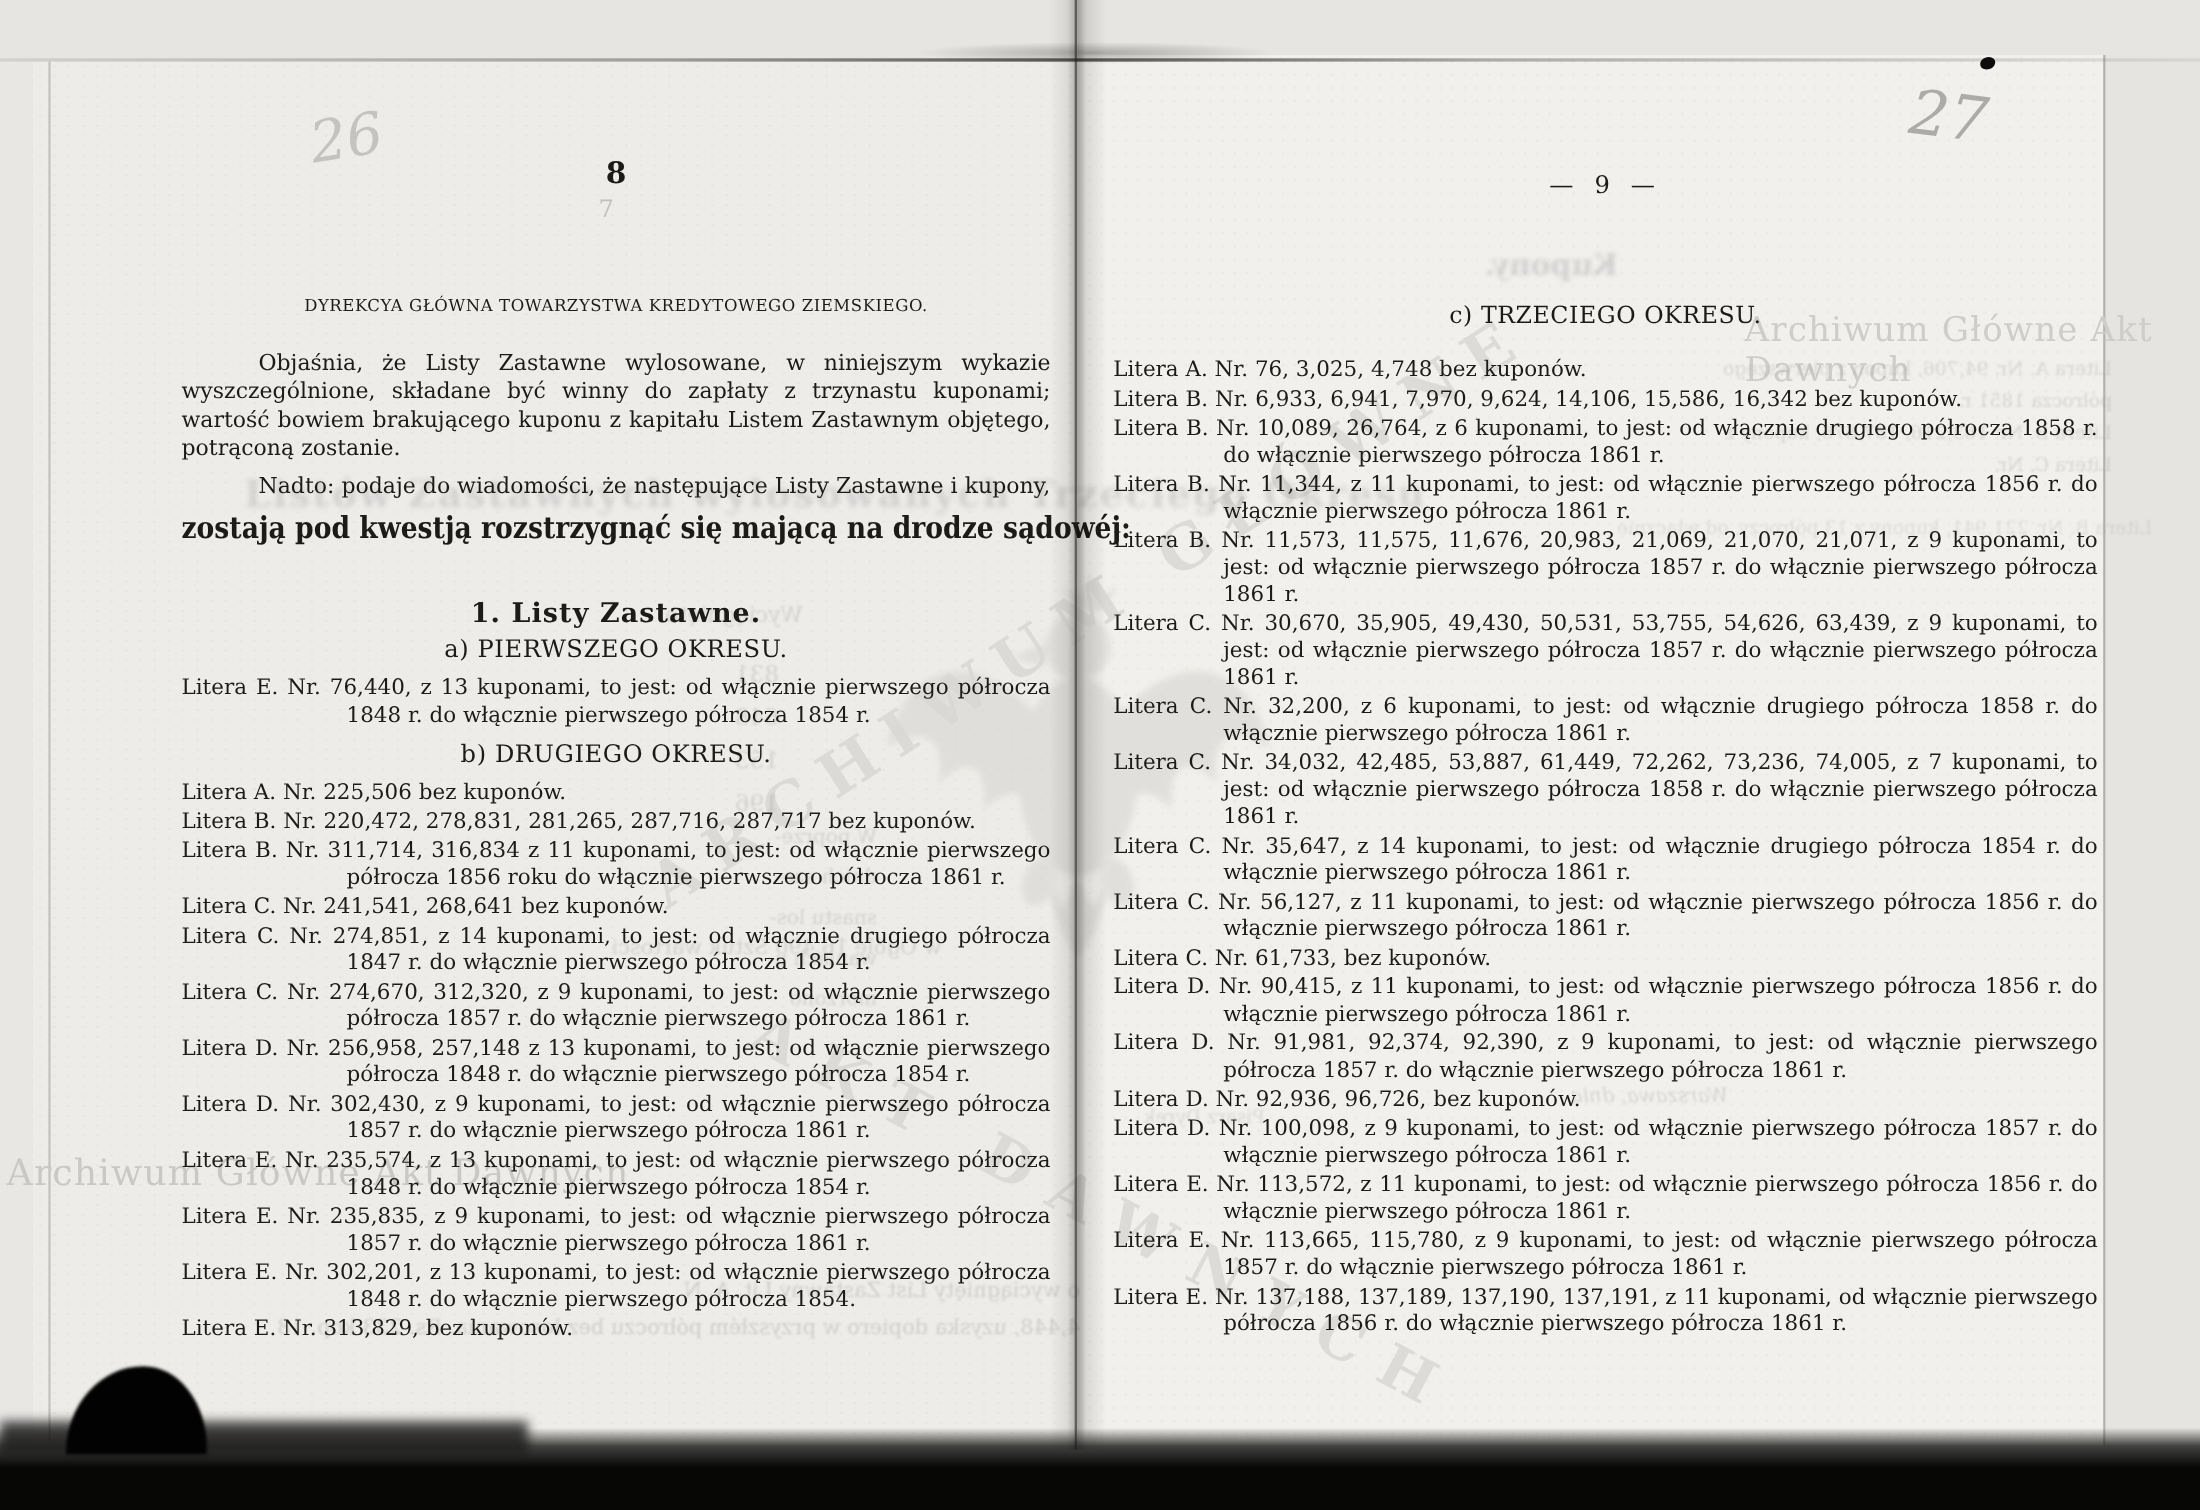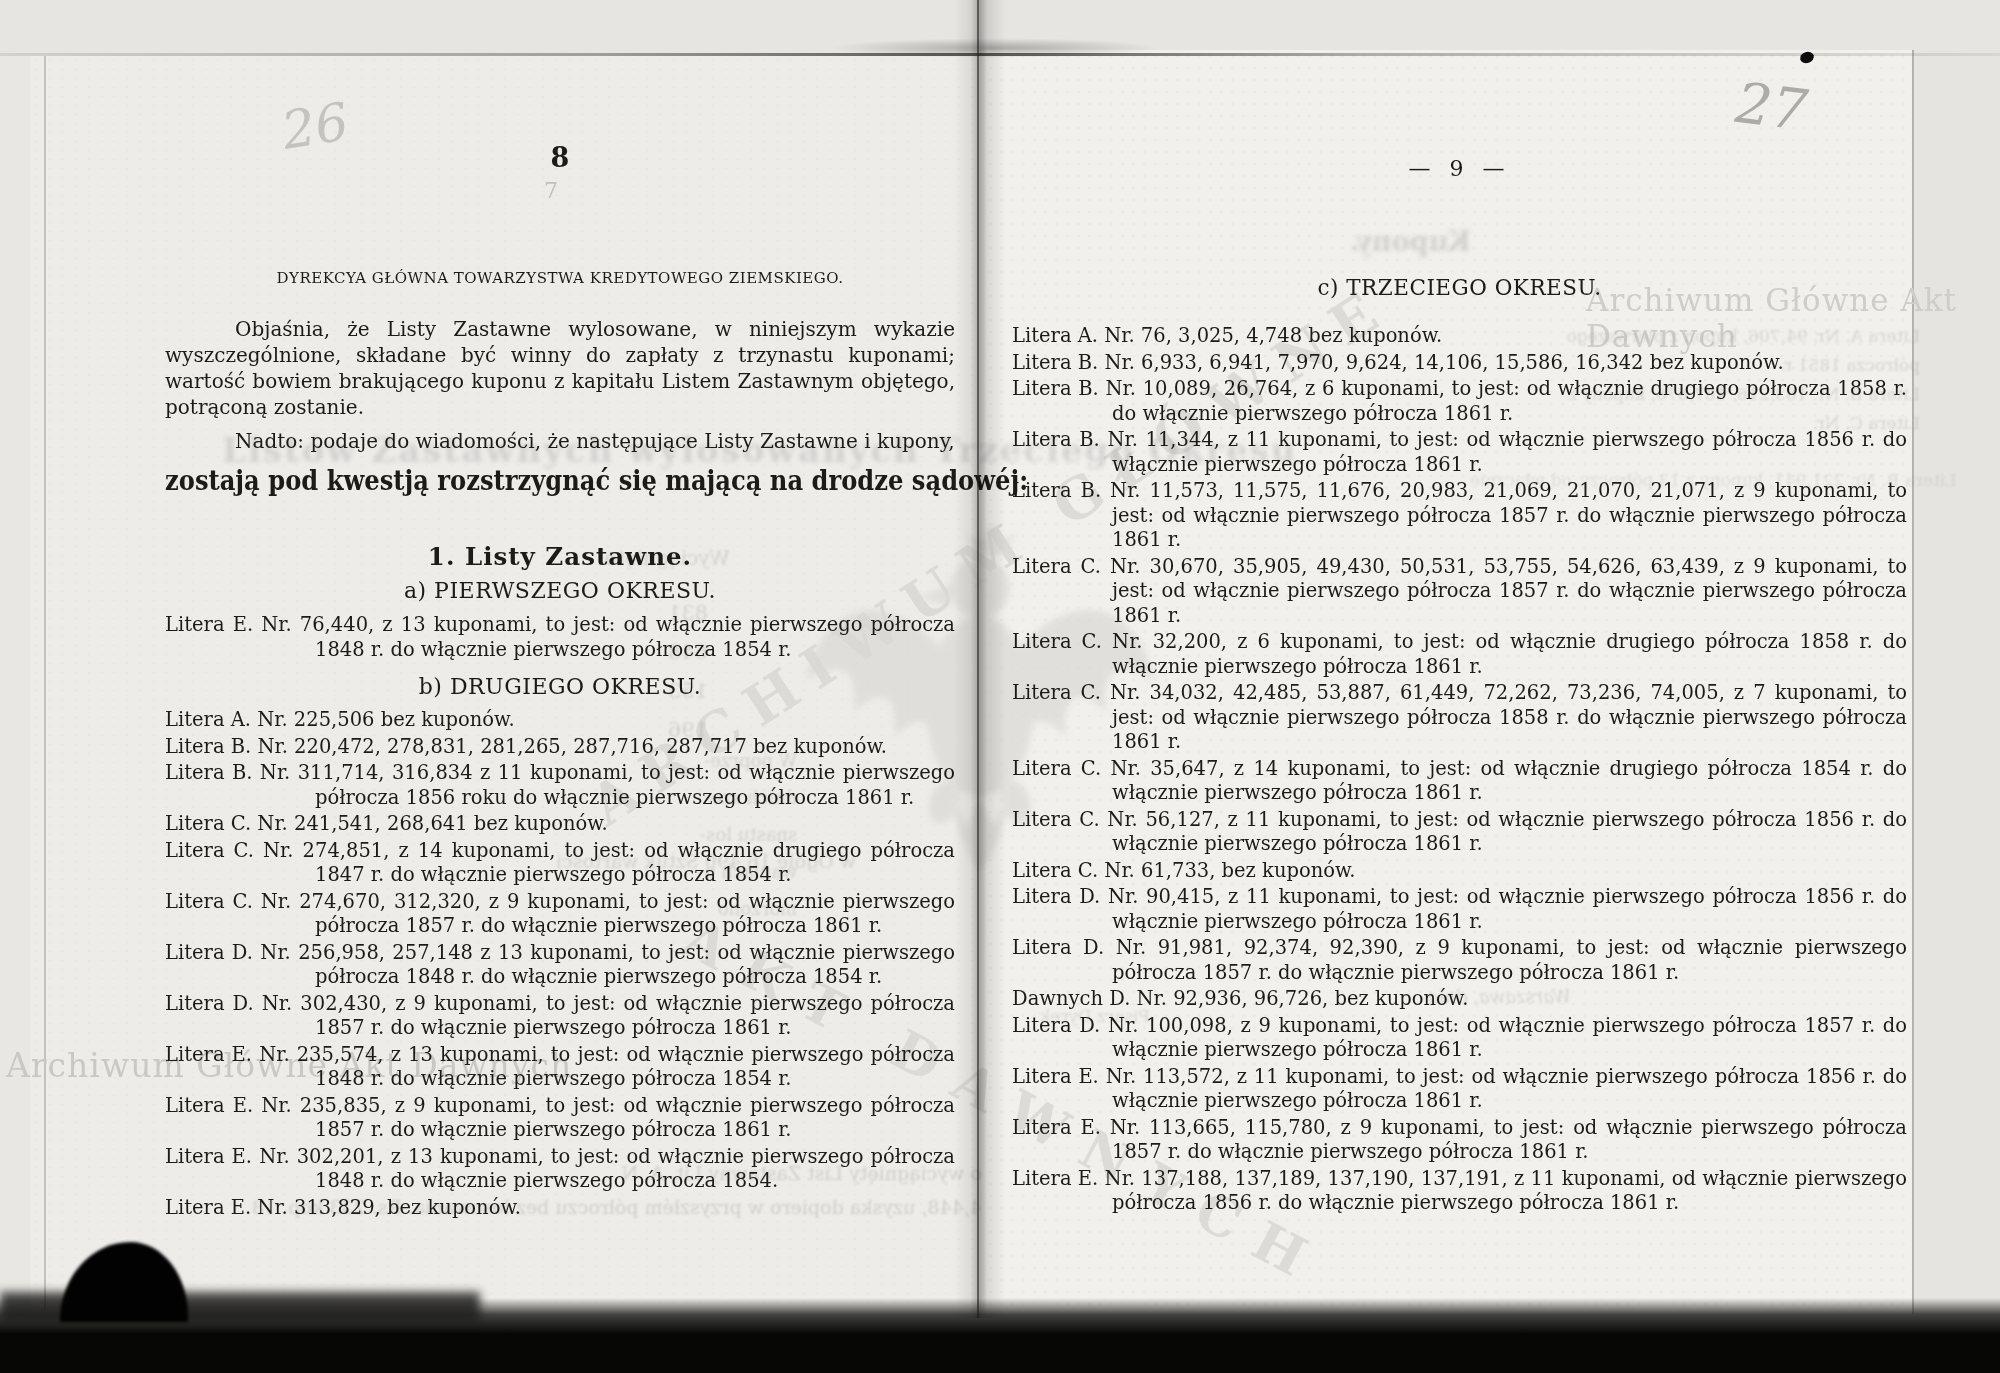--- a/index.html
+++ b/index.html
@@ -180,21 +180,21 @@
         <div class="entry-r">Litera B. Nr. 11,344, z 11 kuponami, to jest: od włącznie pierwszego półrocza 1856 r. do włącznie pierwszego półrocza 1861 r.</div>
         <div class="entry-r">Litera B. Nr. 11,573, 11,575, 11,676, 20,983, 21,069, 21,070, 21,071, z 9 kuponami, to jest: od włącznie pierwszego półrocza 1857 r. do włącznie pierwszego półrocza 1861 r.</div>
         <div class="entry-r">Litera C. Nr. 30,670, 35,905, 49,430, 50,531, 53,755, 54,626, 63,439, z 9 kuponami, to jest: od włącznie pierwszego półrocza 1857 r. do włącznie pierwszego półrocza 1861 r.</div>
         <div class="entry-r">Litera C. Nr. 32,200, z 6 kuponami, to jest: od włącznie drugiego półrocza 1858 r. do włącznie pierwszego półrocza 1861 r.</div>
         <div class="entry-r">Litera C. Nr. 34,032, 42,485, 53,887, 61,449, 72,262, 73,236, 74,005, z 7 kuponami, to jest: od włącznie pierwszego półrocza 1858 r. do włącznie pierwszego półrocza 1861 r.</div>
         <div class="entry-r">Litera C. Nr. 35,647, z 14 kuponami, to jest: od włącznie drugiego półrocza 1854 r. do włącznie pierwszego półrocza 1861 r.</div>
         <div class="entry-r">Litera C. Nr. 56,127, z 11 kuponami, to jest: od włącznie pierwszego półrocza 1856 r. do włącznie pierwszego półrocza 1861 r.</div>
         <div class="entry-r">Litera C. Nr. 61,733, bez kuponów.</div>
         <div class="entry-r">Litera D. Nr. 90,415, z 11 kuponami, to jest: od włącznie pierwszego półrocza 1856 r. do włącznie pierwszego półrocza 1861 r.</div>
         <div class="entry-r">Litera D. Nr. 91,981, 92,374, 92,390, z 9 kuponami, to jest: od włącznie pierwszego półrocza 1857 r. do włącznie pierwszego półrocza 1861 r.</div>
-        <div class="entry-r">Dawnych D. Nr. 92,936, 96,726, bez kuponów.</div>
+        <div class="entry-r">Litera D. Nr. 92,936, 96,726, bez kuponów.</div>
         <div class="entry-r">Litera D. Nr. 100,098, z 9 kuponami, to jest: od włącznie pierwszego półrocza 1857 r. do włącznie pierwszego półrocza 1861 r.</div>
         <div class="entry-r">Litera E. Nr. 113,572, z 11 kuponami, to jest: od włącznie pierwszego półrocza 1856 r. do włącznie pierwszego półrocza 1861 r.</div>
         <div class="entry-r">Litera E. Nr. 113,665, 115,780, z 9 kuponami, to jest: od włącznie pierwszego półrocza 1857 r. do włącznie pierwszego półrocza 1861 r.</div>
         <div class="entry-r">Litera E. Nr. 137,188, 137,189, 137,190, 137,191, z 11 kuponami, od włącznie pierwszego półrocza 1856 r. do włącznie pierwszego półrocza 1861 r.</div>
       </div>
   </div>
 
   <div class="abs gutter"></div>
   <div class="abs gutter-line"></div>
   <div class="abs curl-base"></div>

